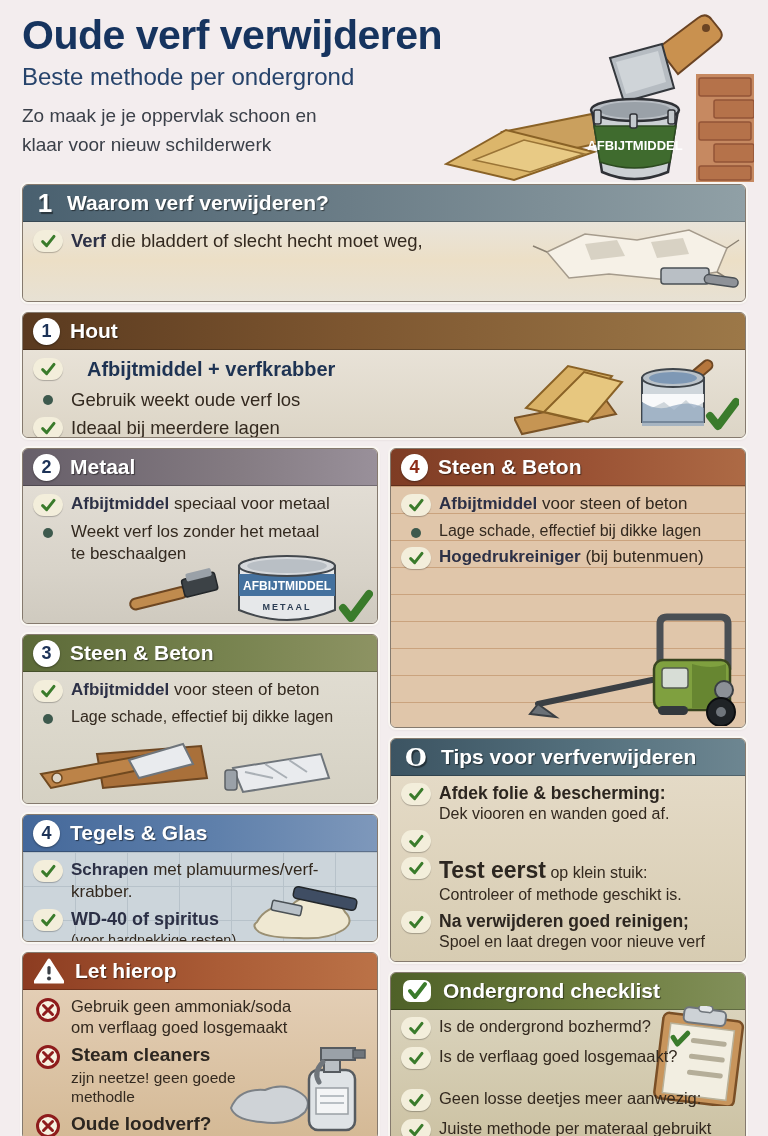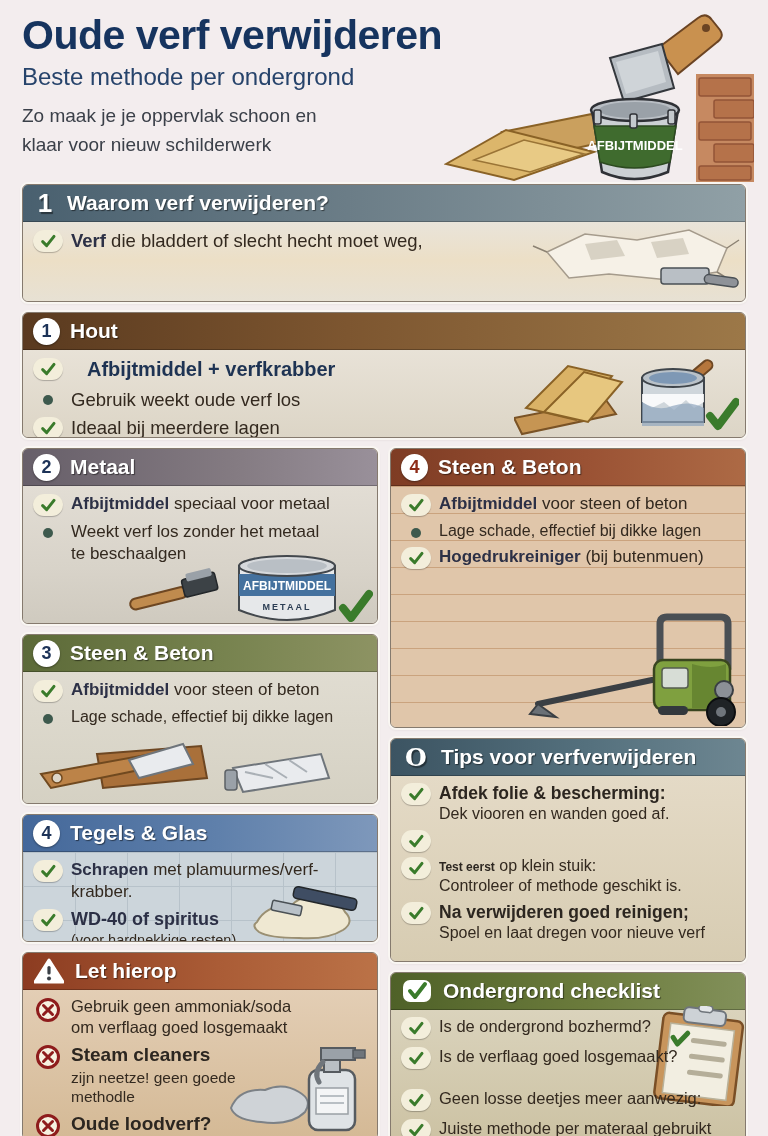--- a/index.html
+++ b/index.html
@@ -471,21 +471,21 @@
               </span>
           </div>
           <div class="item" style="margin-bottom:4px;">
             <span class="icon-col">
                 <span class="pill">
                   <svg width="18" height="16" viewBox="0 0 24 24">
                     <path d="M4 13 l6 6 L21 5" fill="none" stroke="#3a7b2b" stroke-width="4.5" stroke-linecap="round" stroke-linejoin="round"></path>
                   </svg>
                 </span>
               </span>
-            <span class="txt" style="font-size:16px;"><span class="lead" style="font-size:12px;color:#2c2620;">Test eerst</span><span> op klein stuik:</span>
+            <span class="txt" style="font-size:16px;"><span class="lead" style="font-size:23px;color:#2c2620;">Test eerst</span><span> op klein stuik:</span>
               <div>Controleer of methode geschikt is.</div>
             </span>
           </div>
           <div class="item">
             <span class="icon-col">
                 <span class="pill">
                   <svg width="18" height="16" viewBox="0 0 24 24">
                     <path d="M4 13 l6 6 L21 5" fill="none" stroke="#3a7b2b" stroke-width="4.5" stroke-linecap="round" stroke-linejoin="round"></path>
                   </svg>
                 </span>

